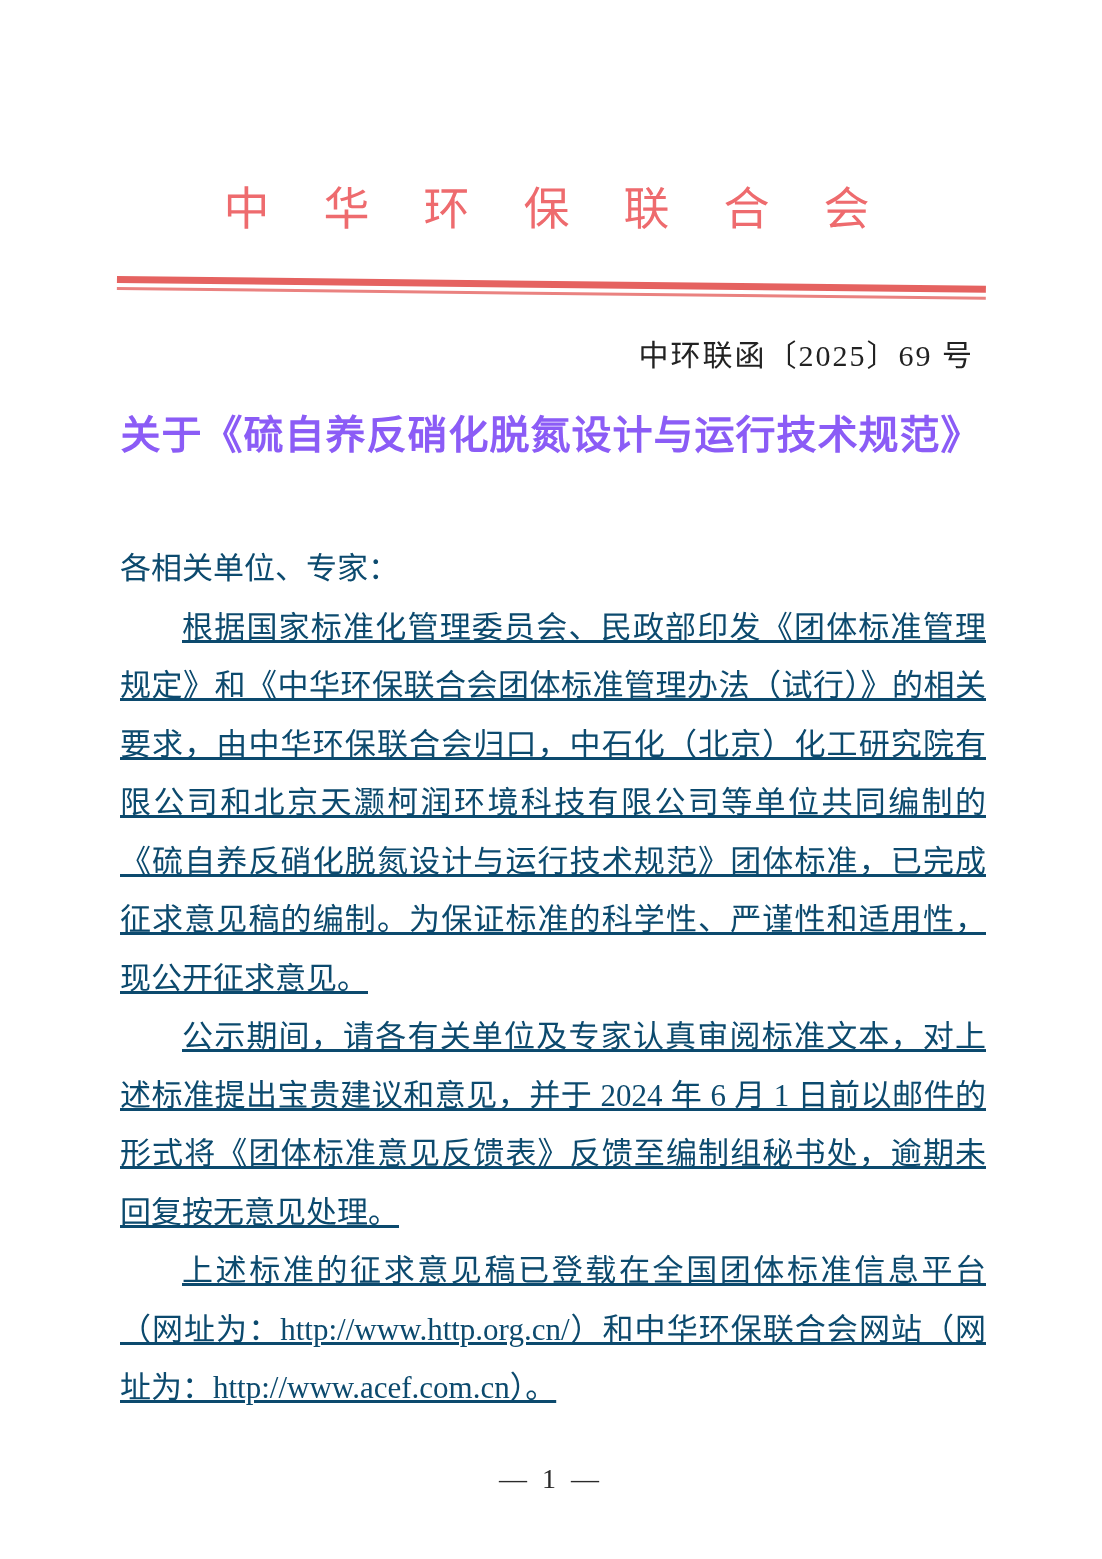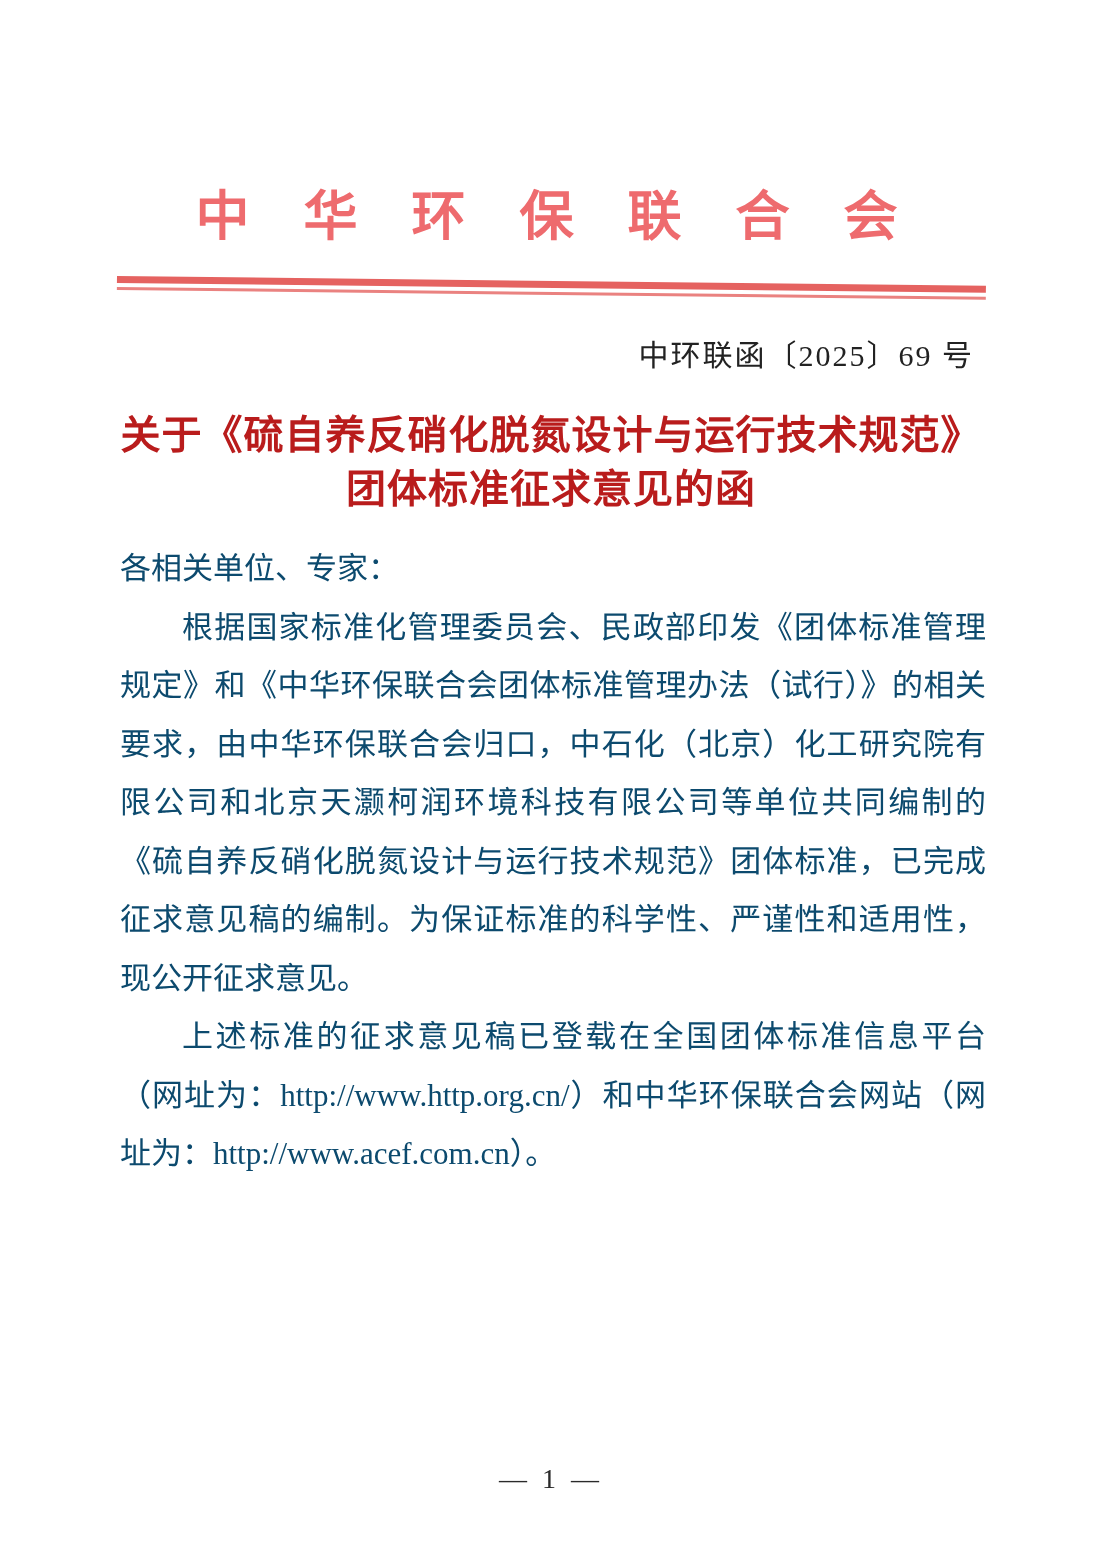--- a/index.html
+++ b/index.html
@@ -21,22 +21,22 @@
   
   .org-name {
     position: absolute;
     top: 172px;
     left: 0;
     width: 100%;
     margin: 0;
     padding-left: 45px;          
     box-sizing: border-box;
     text-align: center;
-    font-size: 54px;
-    font-weight: 700;
+    font-size: 46px;
+    font-weight: 400;
     letter-spacing: 54px;
     color: #ee6b6e;
     white-space: nowrap;
   }
 
   .red-rule {
     position: absolute;
     top: 276px;
     left: 117px;
     width: 869px;
@@ -67,40 +67,41 @@
   
   .doc-title {
     position: absolute;
     top: 409px;
     left: 0;
     width: 100%;
     text-align: center;
     font-size: 40px;
     font-weight: 700;
     line-height: 54px;
-    color: #b91c1c;
+    color: #8b5cf6;
     letter-spacing: 1px;
   }
 
   
   .body-text {
     position: absolute;
     top: 540px;
     left: 120px;
     width: 866px;
     font-size: 31px;
     line-height: 58.5px;
     text-align: justify;
     color: #0c4a6e;
   }
   .body-text p {
     margin: 0;
   }
   .para {
     text-indent: 2em;
+    text-decoration: underline;
   }
 
   
   .page-number {
     position: absolute;
     top: 1463px;
     left: 0;
     width: 100%;
     text-align: center;
     font-size: 28px;
@@ -117,24 +118,24 @@
 
   <div class="red-rule">
     <div class="rule-thick"></div>
     <div class="rule-thin"></div>
   </div>
 
   <div class="doc-number">中环联函〔2025〕69 号</div>
 
   <div class="doc-title">
     <div>关于《硫自养反硝化脱氮设计与运行技术规范》</div>
-    <div>团体标准征求意见的函</div>
   </div>
 
   <main class="body-text">
     <p class="salutation">各相关单位、专家：</p>
     <p class="para">根据国家标准化管理委员会、民政部印发《团体标准管理规定》和《中华环保联合会团体标准管理办法（试行）》的相关要求，由中华环保联合会归口，中石化（北京）化工研究院有限公司和北京天灏柯润环境科技有限公司等单位共同编制的《硫自养反硝化脱氮设计与运行技术规范》团体标准，已完成征求意见稿的编制。为保证标准的科学性、严谨性和适用性，现公开征求意见。</p>
+    <p class="para">公示期间，请各有关单位及专家认真审阅标准文本，对上述标准提出宝贵建议和意见，并于 2024 年 6 月 1 日前以邮件的形式将《团体标准意见反馈表》反馈至编制组秘书处，逾期未回复按无意见处理。</p>
     <p class="para">上述标准的征求意见稿已登载在全国团体标准信息平台（网址为：http://www.http.org.cn/）和中华环保联合会网站（网址为：http://www.acef.com.cn）。</p>
   </main>
 
   <footer class="page-number">— 1 —</footer>
 
 </div>
 
 </body></html>

